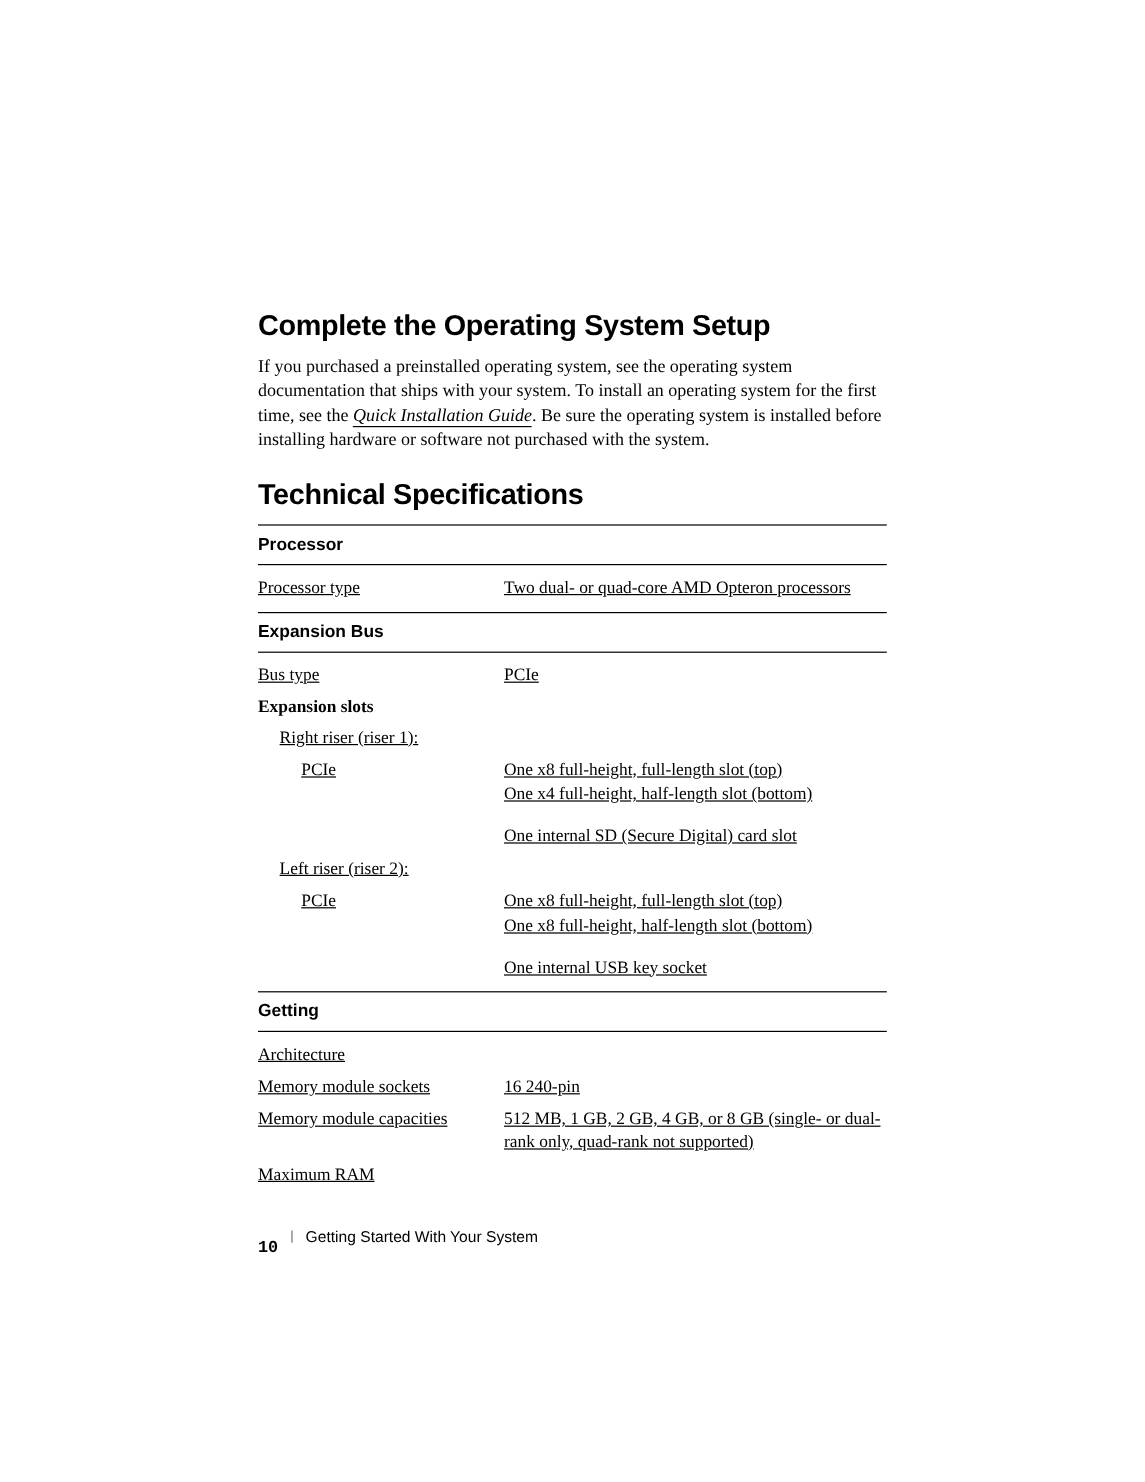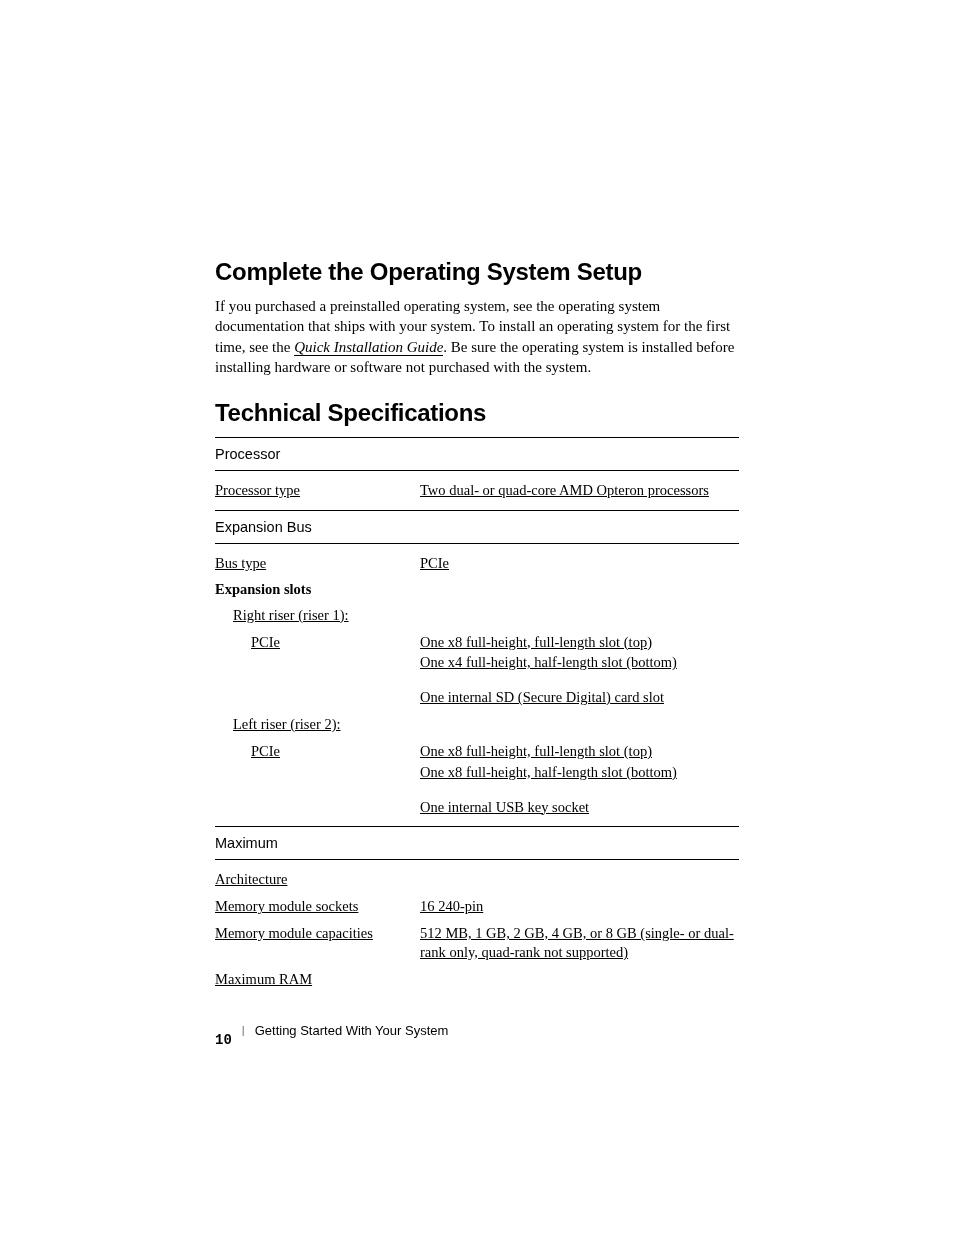--- a/index.html
+++ b/index.html
@@ -44,21 +44,21 @@
     margin-bottom: 6px;
   }
   .sep-thin {
     border-top: 1px solid #000;
     margin-top: 6px;
     margin-bottom: 6px;
   }
   .section-header {
     font-family: 'Arial Narrow', Arial, sans-serif;
     font-stretch: condensed;
-    font-weight: normal;
+    font-weight: bold;
     font-size: 14.5px;
     padding: 2px 0;
   }
   .row {
     display: flex;
     padding: 4px 0;
     font-size: 14.5px;
     line-height: 1.3;
     text-decoration: underline;
   }
@@ -173,21 +173,21 @@
         <div>One x8 full-height, half-length slot (bottom)</div>
       </div>
     </div>
     <div class="gap"></div>
     <div class="row">
       <div class="label"></div>
       <div class="value">One internal USB key socket</div>
     </div>
 
     <div class="sep-thin"></div>
-    <div class="section-header">Maximum</div>
+    <div class="section-header">Getting</div>
     <div class="sep-thin"></div>
 
     <div class="row">
       <div class="label">Architecture</div>
     </div>
 
     <div class="row">
       <div class="label">Memory module sockets</div>
       <div class="value">16 240-pin</div>
     </div>

